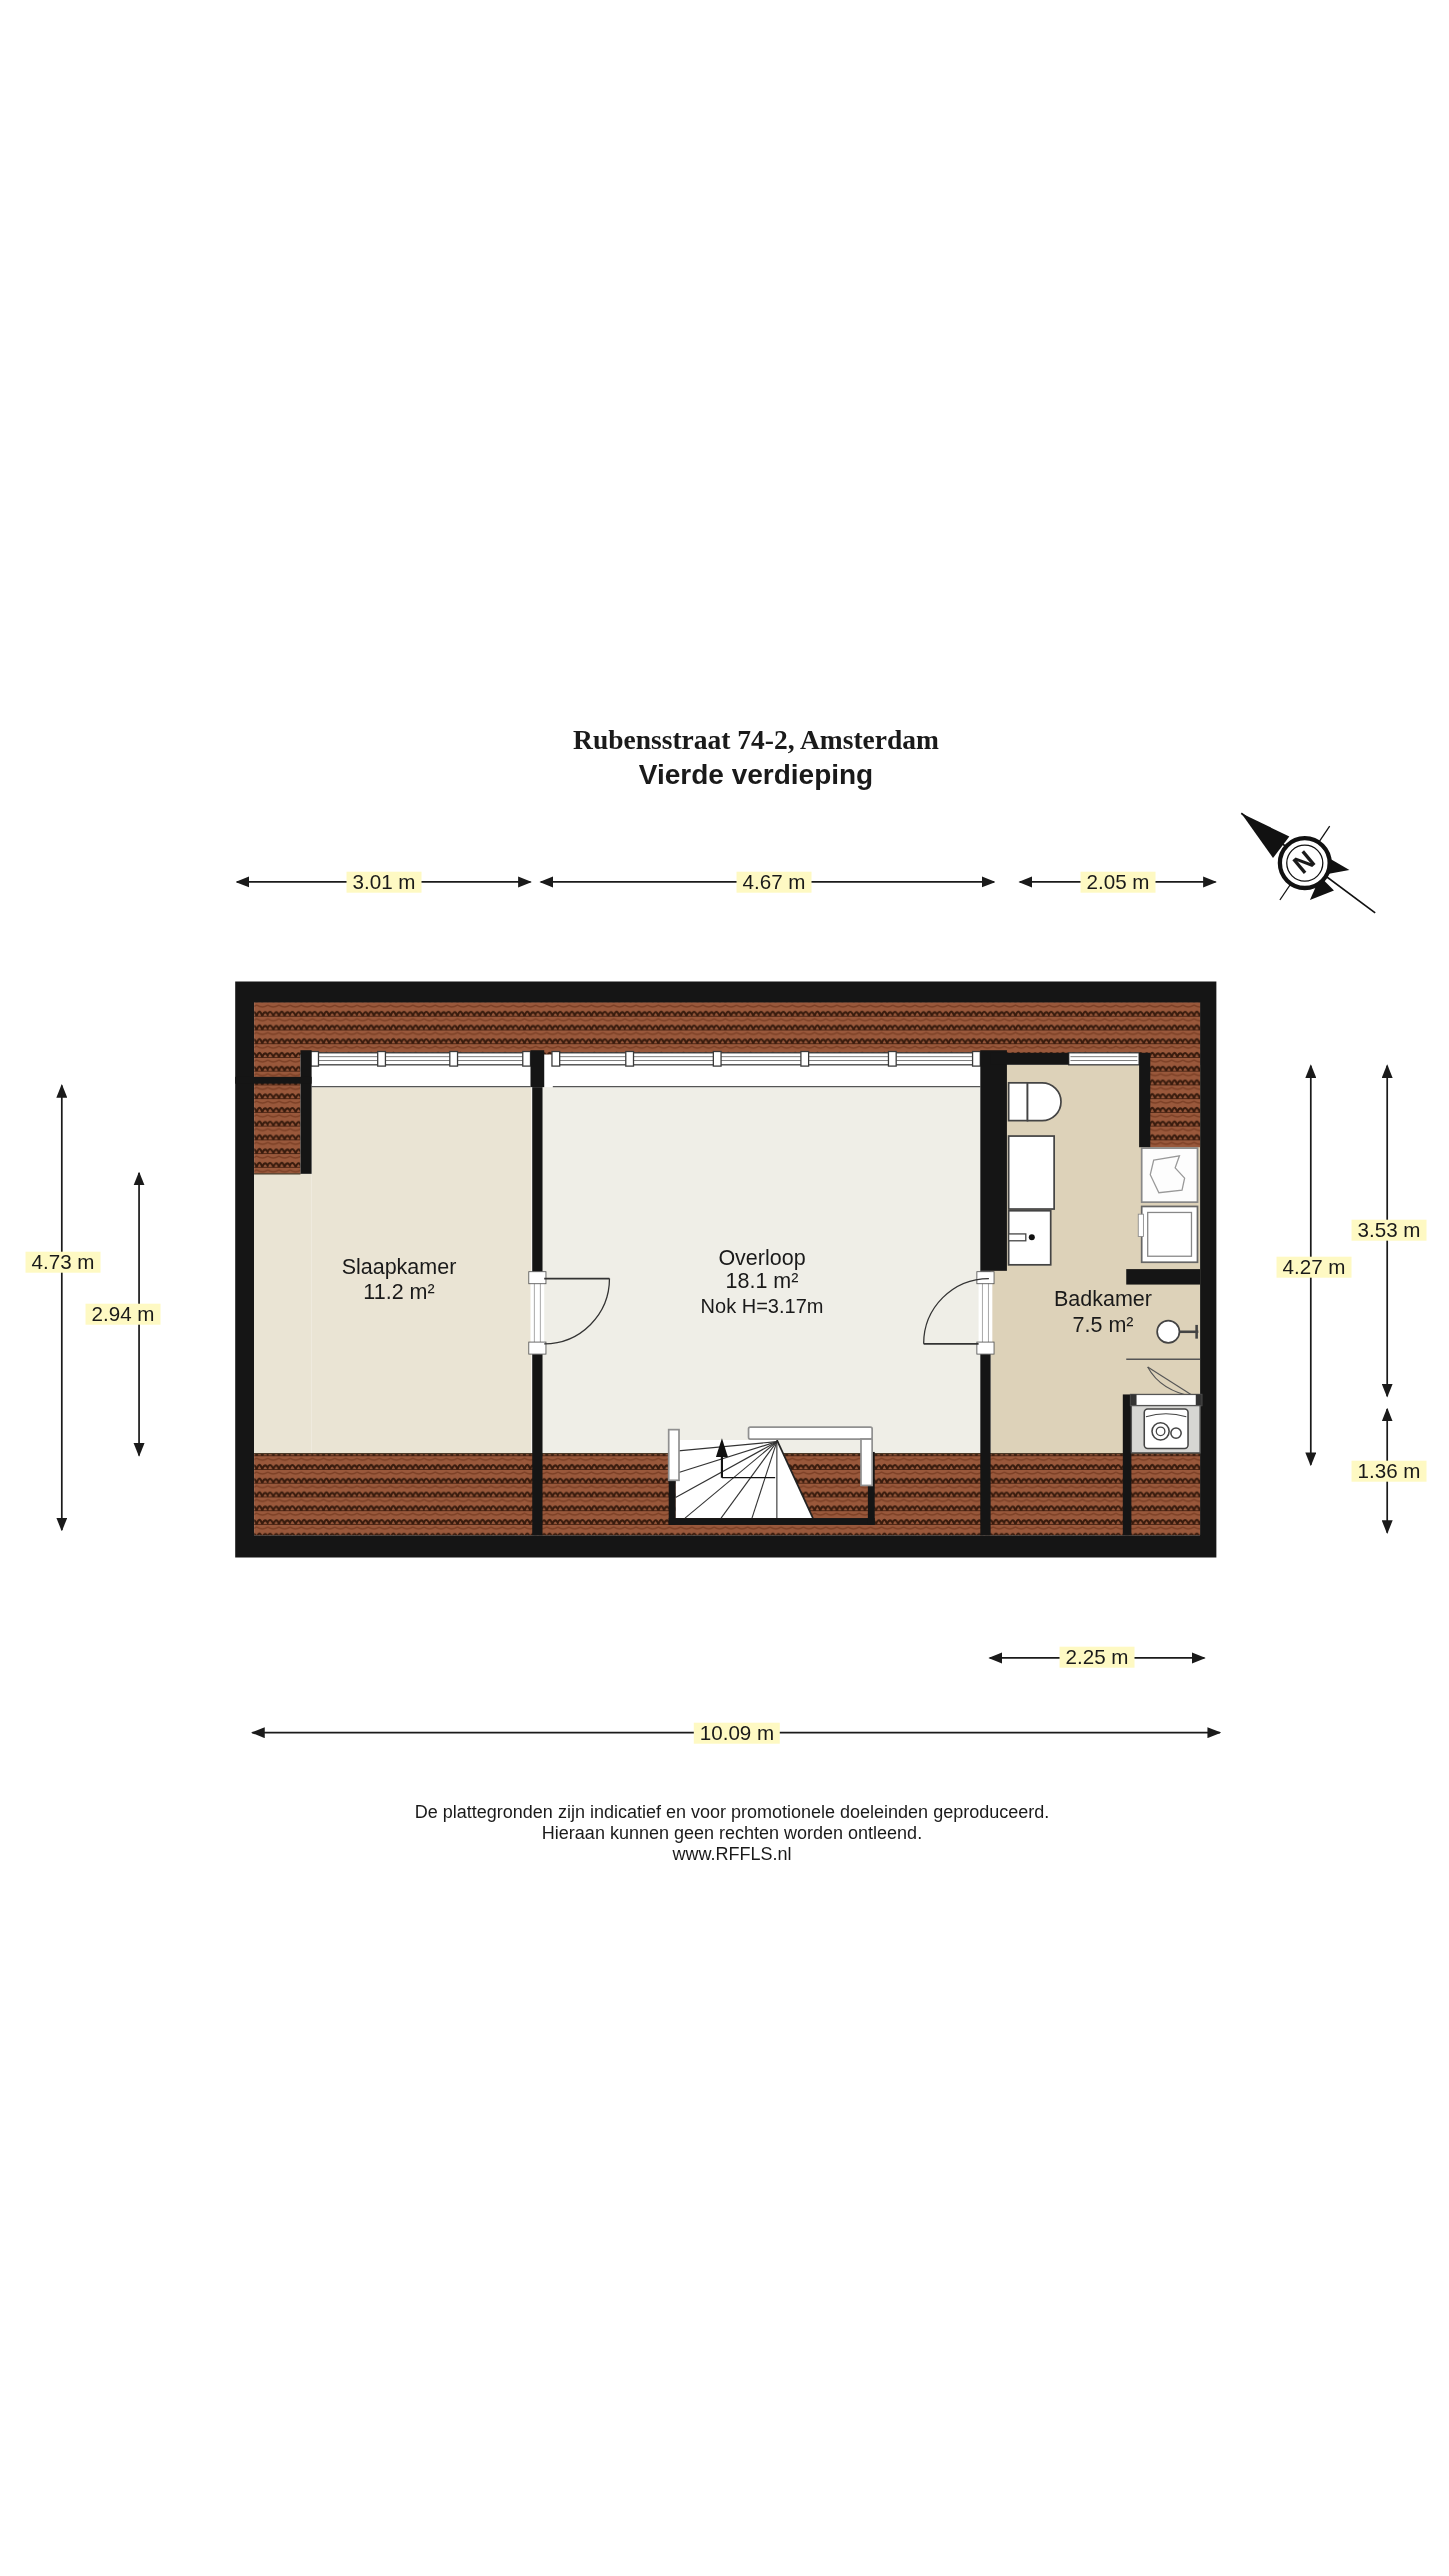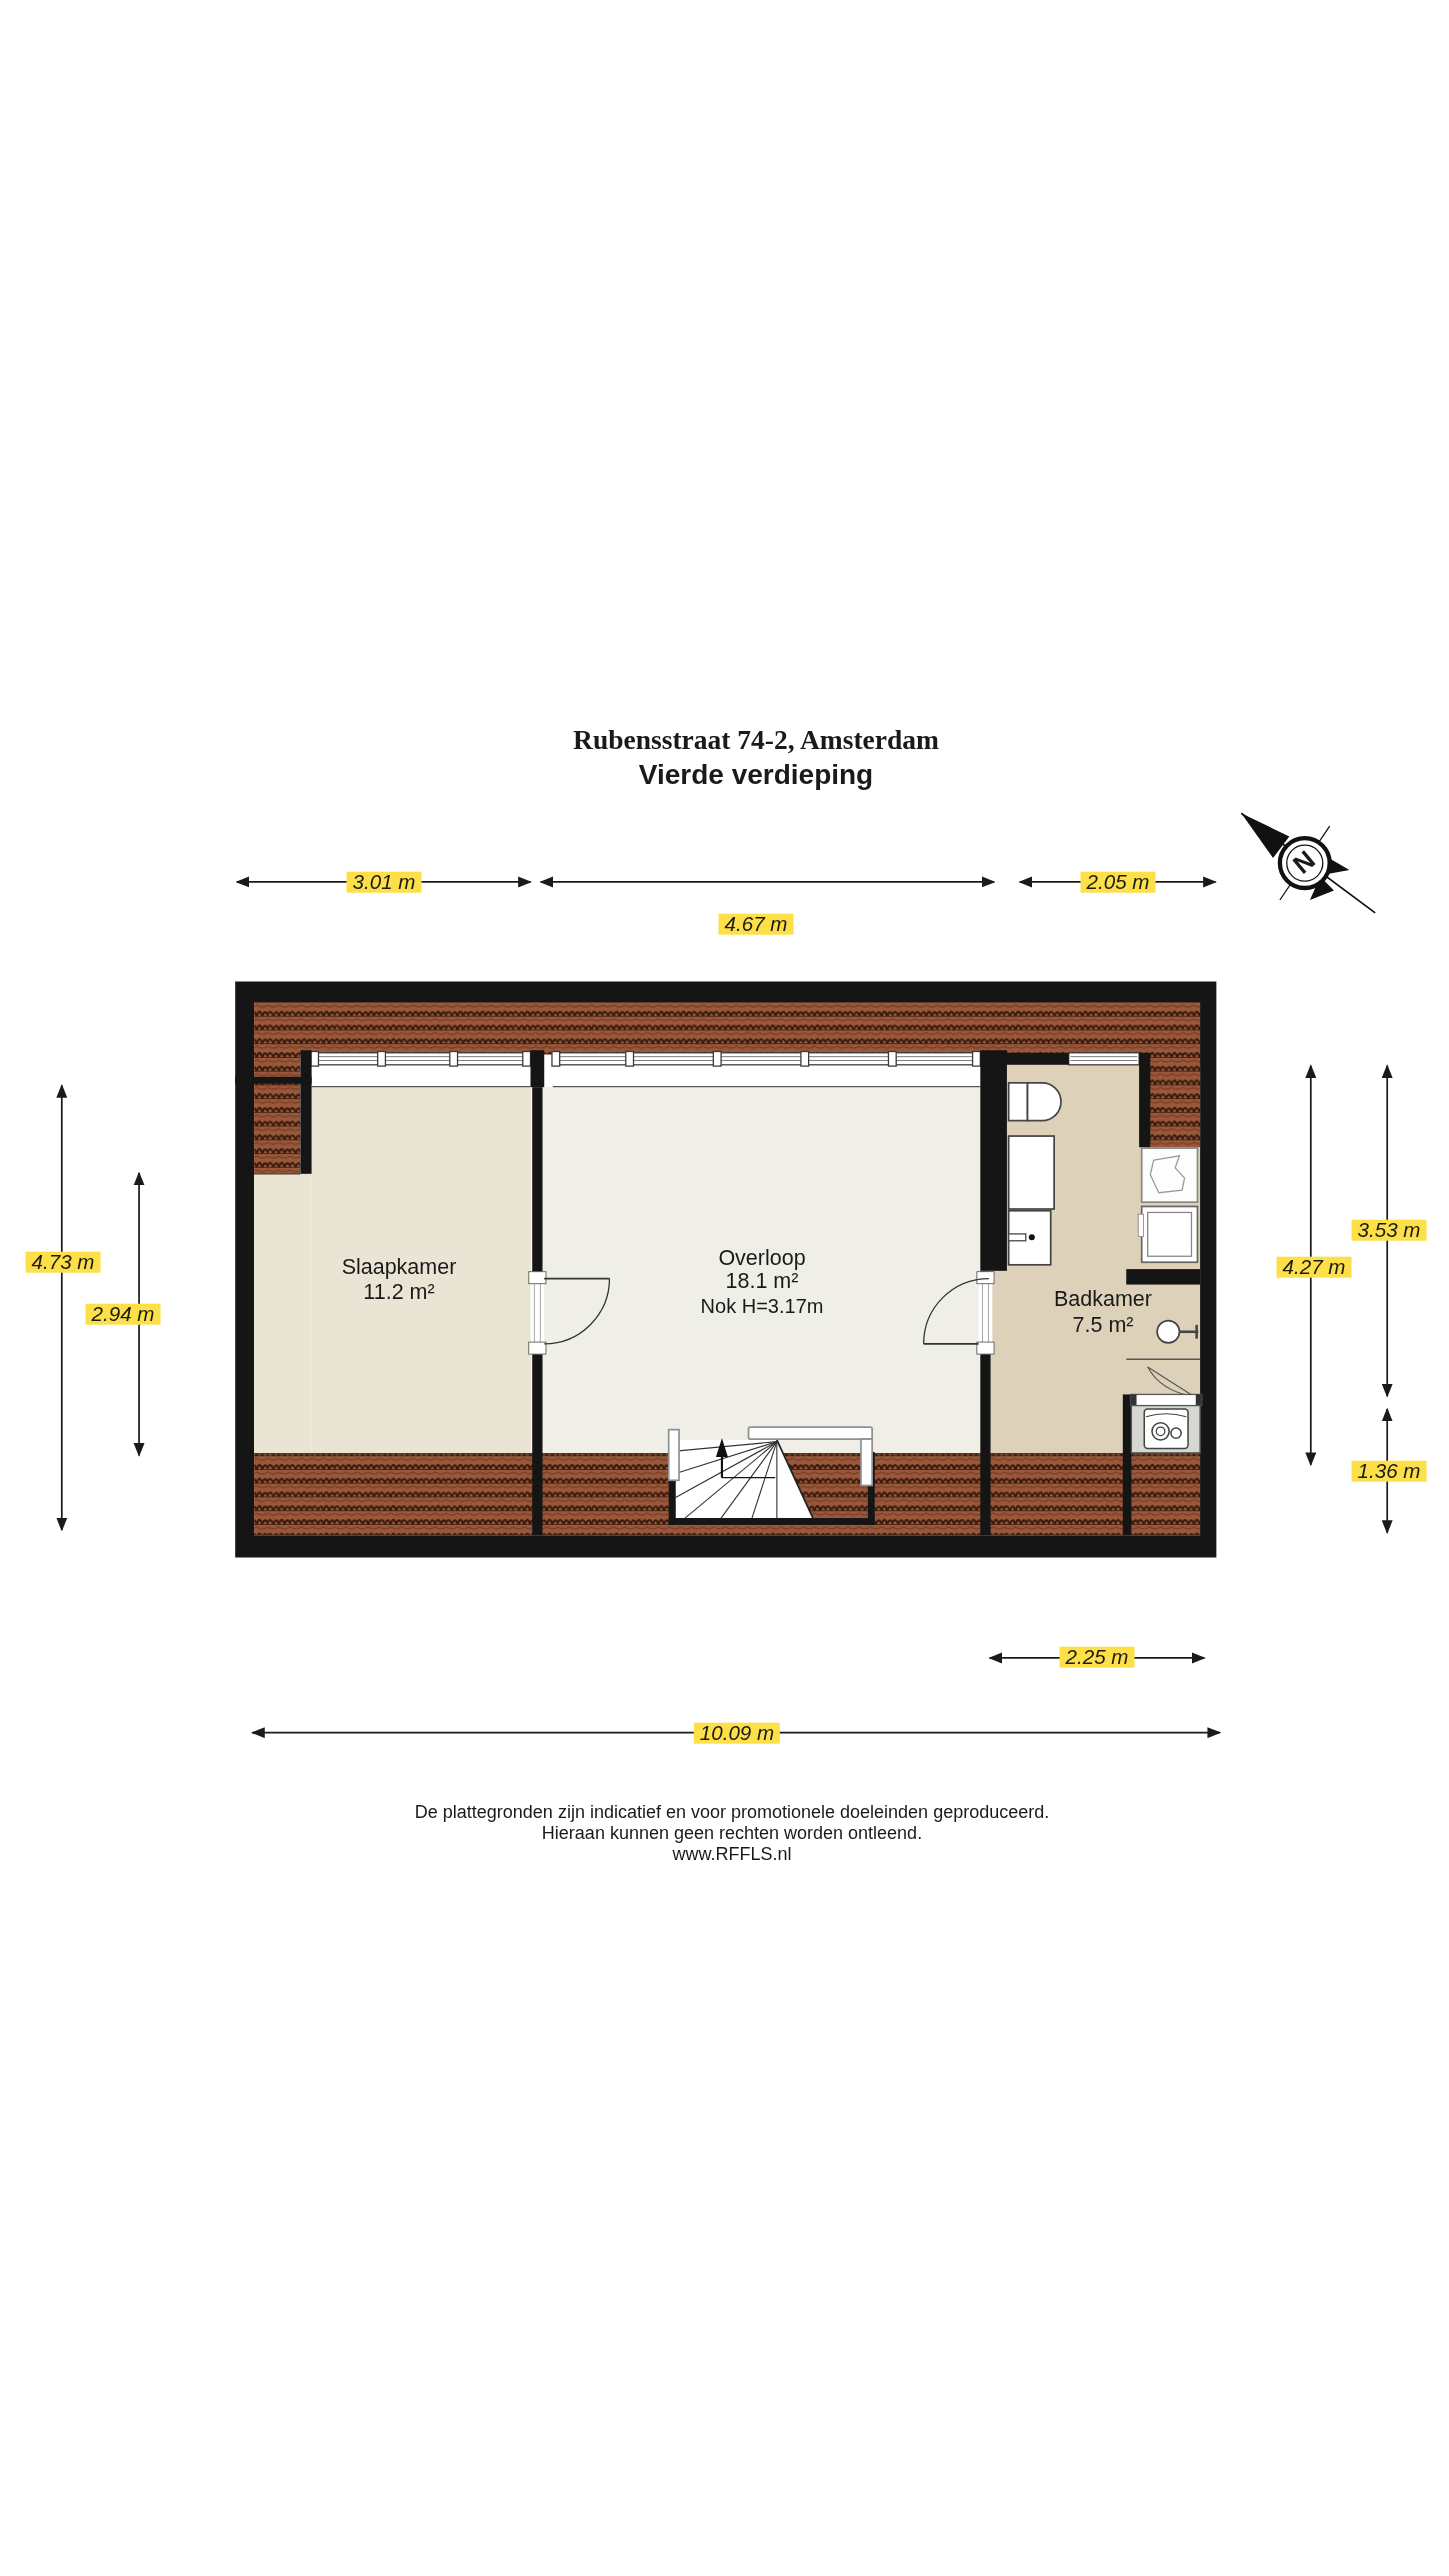--- a/index.html
+++ b/index.html
@@ -3,21 +3,21 @@
 <meta charset="utf-8">
 <style>
   html,body{margin:0;padding:0;}
   body{width:1449px;height:2576px;background:#ffffff;position:relative;
        font-family:"Liberation Sans",sans-serif;color:#1a1a1a;}
   #plan-svg{position:absolute;left:0;top:0;}
   .lbl{position:absolute;transform:translate(-50%,-50%);white-space:nowrap;
        color:#1a1a1a;line-height:1;}
   .title1{font-size:27.5px;font-weight:bold;font-family:Liberation Serif, serif;}
   .title2{font-size:28px;font-weight:bold;}
-  .dim{font-size:20.6px;background:#fde047;padding:0 6px;font-style:italic;}
+  .dim{font-size:20.6px;background:#fef9c3;padding:0 6px;}
   .room{font-size:21.5px;}
   .room-note{font-size:20px;}
   .disc{font-size:18px;margin-top:16px;}
   .north{font-size:26px;font-weight:bold;transform:translate(-50%,-50%) rotate(-40deg);}
 </style>
 </head>
 <body>
 
 <svg id="plan-svg" width="1449" height="2576" viewBox="0 0 1688 3000" xmlns="http://www.w3.org/2000/svg">
   <defs>
@@ -201,21 +201,21 @@
     <line x1="294" y1="2018" x2="1421" y2="2018"></line>
   </g>
 </svg>
 
 <div class="lbl title1" style="left:756px;top:740px;">Rubensstraat 74-2, Amsterdam</div>
 <div class="lbl title2" style="left:756px;top:775px;">Vierde verdieping</div>
 
 <div class="lbl north" style="left:1304px;top:862px;">N</div>
 
 <div class="lbl dim" style="left:384px;top:882px;">3.01 m</div>
-<div class="lbl dim" style="left:756px;top:882px;margin-top:42px;">4.67 m</div>
+<div class="lbl dim" style="left:774px;top:882px;">4.67 m</div>
 <div class="lbl dim" style="left:1118px;top:882px;">2.05 m</div>
 <div class="lbl dim" style="left:63px;top:1262px;">4.73 m</div>
 <div class="lbl dim" style="left:123px;top:1314px;">2.94 m</div>
 <div class="lbl dim" style="left:1314px;top:1267px;">4.27 m</div>
 <div class="lbl dim" style="left:1389px;top:1230px;">3.53 m</div>
 <div class="lbl dim" style="left:1389px;top:1471px;">1.36 m</div>
 <div class="lbl dim" style="left:1097px;top:1657px;">2.25 m</div>
 <div class="lbl dim" style="left:737px;top:1733px;">10.09 m</div>
 
 <div class="lbl room" style="left:399px;top:1268px;">Slaapkamer</div>

